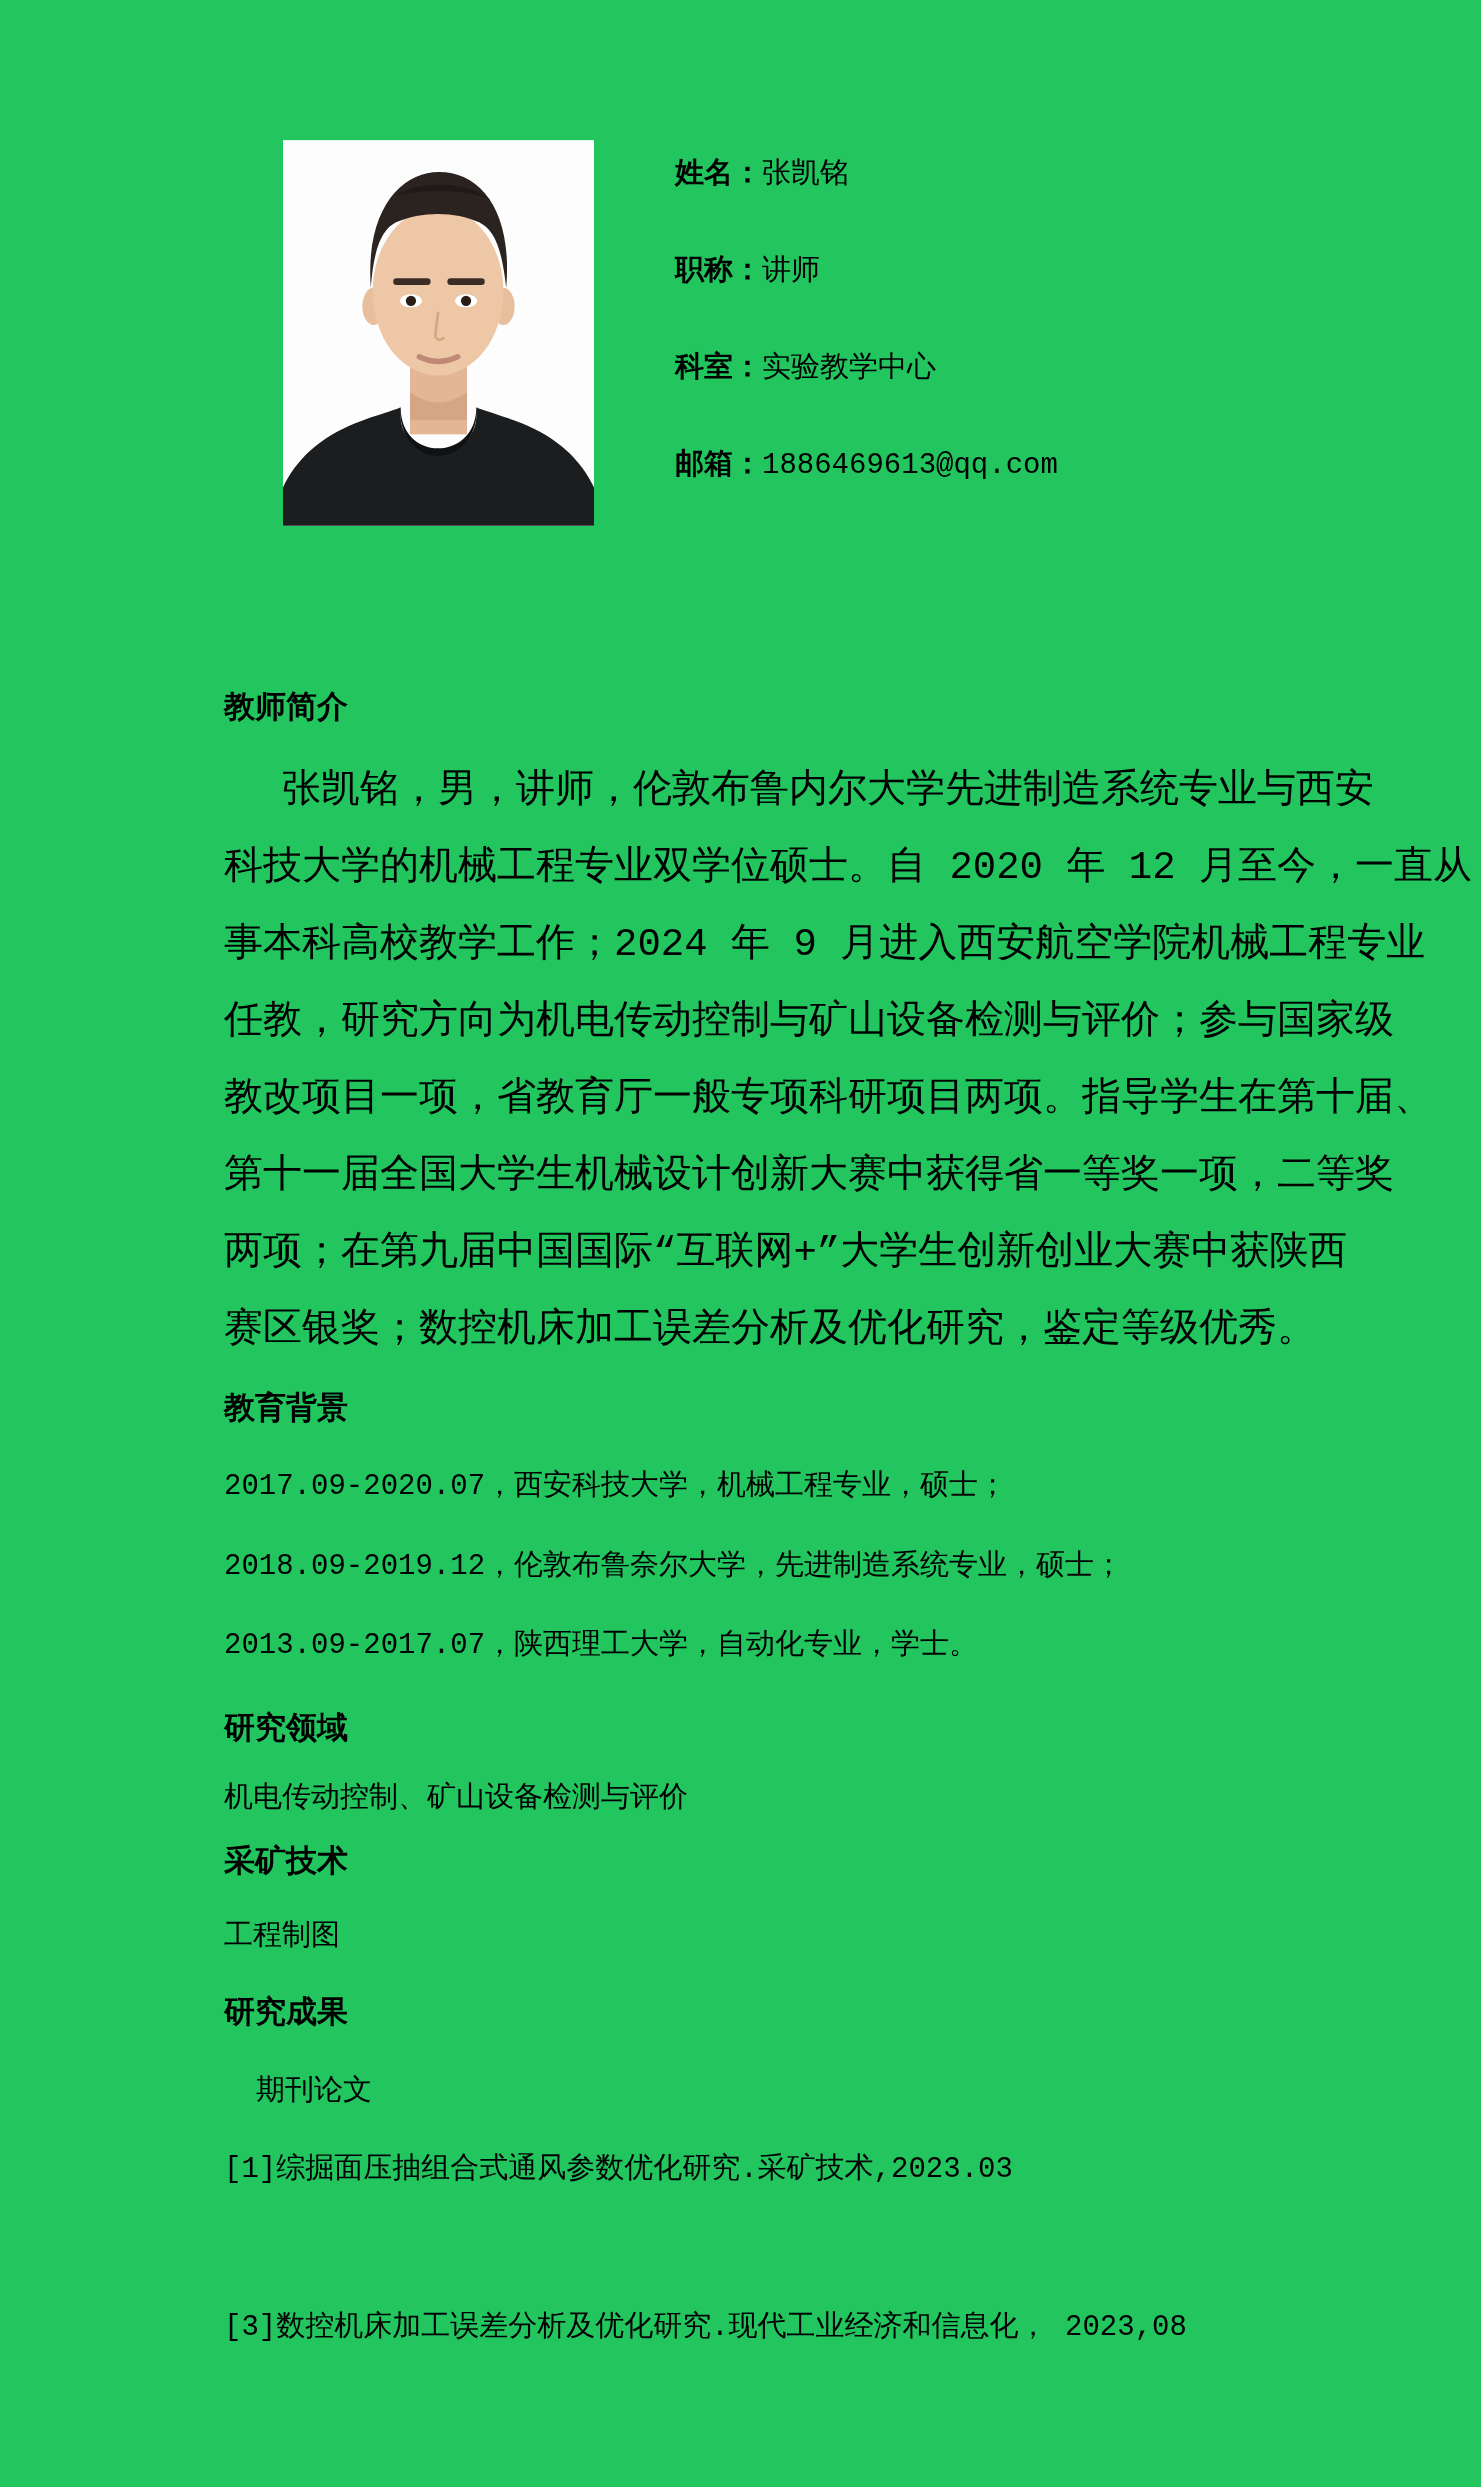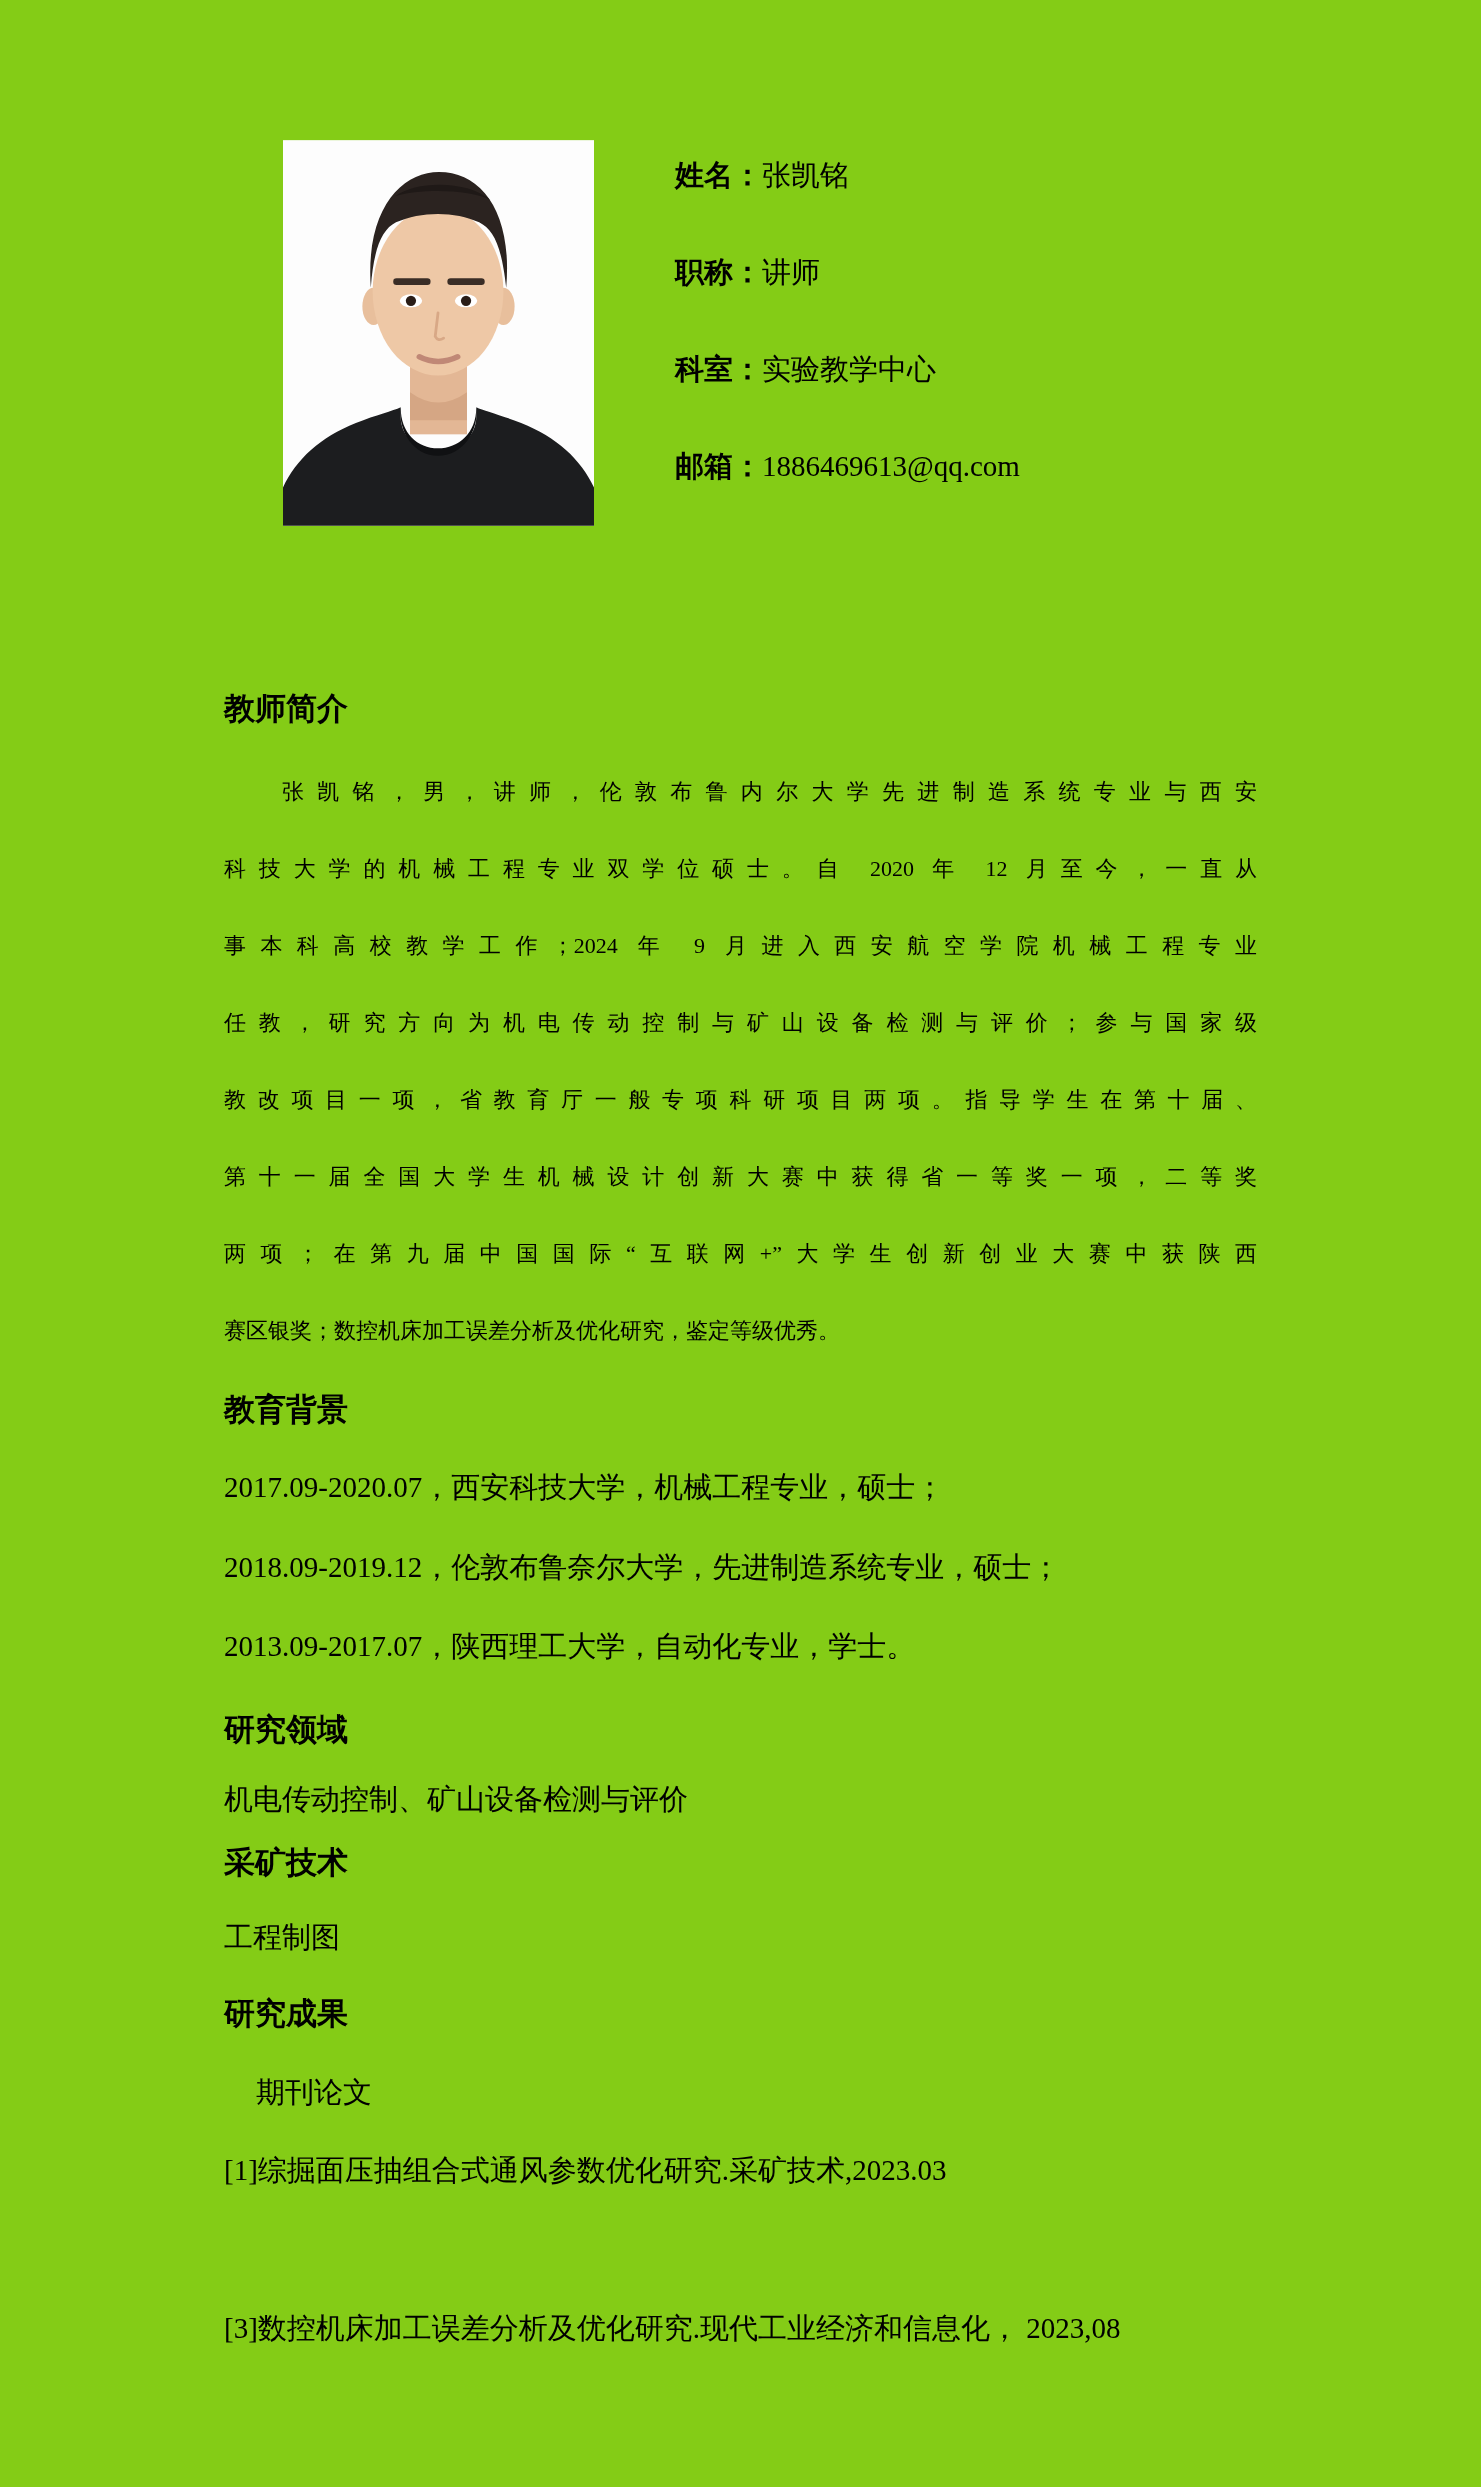--- a/index.html
+++ b/index.html
@@ -1,22 +1,22 @@
 <!DOCTYPE html>
 <html style="font-size:15px"><head>
 <meta charset="utf-8">
 <style>
   html,body { margin:0; padding:0; background:#ffffff; }
   .page {
     position:relative;
     width:1482px;
     height:2487px;
-    background:#84cc16;
+    background:#22c55e;
     color:#000000;
-    font-family:Liberation Serif, serif;
+    font-family:Liberation Mono, monospace;
     overflow:hidden;
   }
   .photo {
     position:absolute;
     left:283px; top:140px;
     width:311px; height:386px;
   }
   .photo svg { display:block; width:100%; height:100%; }
   .field {
     position:absolute;
@@ -37,21 +37,21 @@
   }
   .para {
     position:absolute;
     left:224px;
     top:753px;
     width:1033px;
   }
   .para .ln {
     height:77px;
     line-height:77px;
-    font-size:22px;
+    font-size:39px;
     text-align:justify;
     text-align-last:justify;
     white-space:nowrap;
   }
   .para .ln.first { text-indent:58px; }
   .para .ln.last { text-align:left; text-align-last:left; }
   .bodyline {
     position:absolute;
     left:224px;
     font-size:29px;

